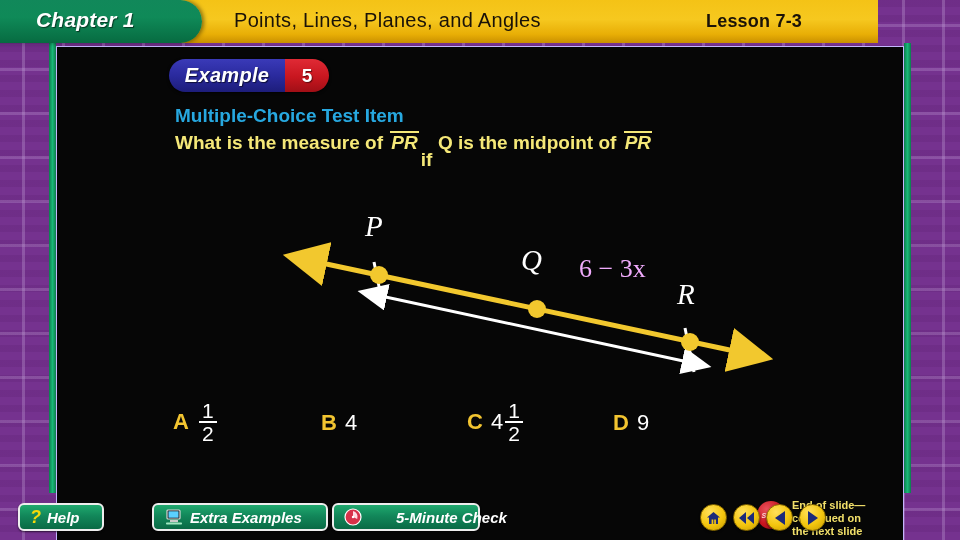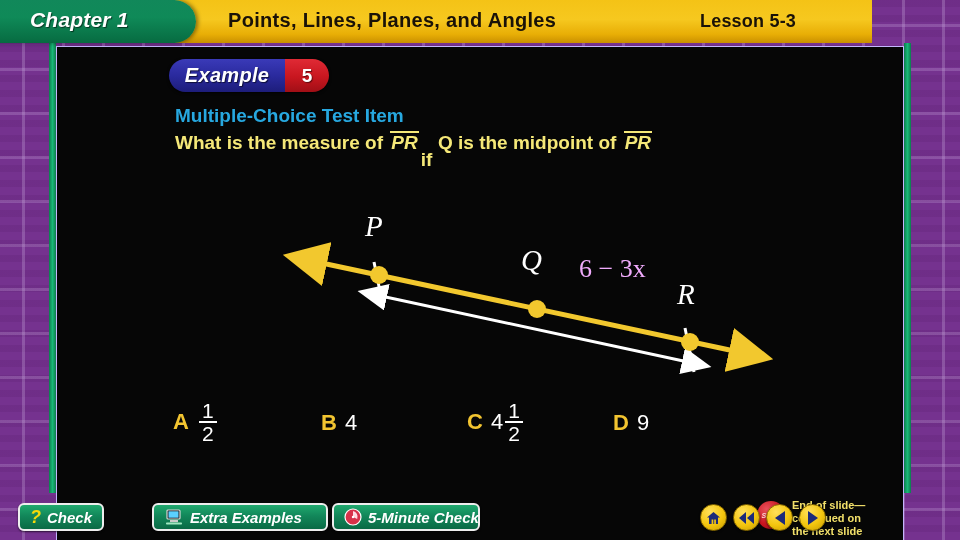--- a/index.html
+++ b/index.html
@@ -47,21 +47,21 @@
         rgba(90,30,110,0.22) 0px,
         rgba(90,30,110,0.22) 7px,
         rgba(255,255,255,0.0) 7px,
         rgba(255,255,255,0.0) 15px);
   }
   #plaid-left  { left: 0;  width: 100%; }
 
   
   #header {
     position: absolute;
-    left: 0; top: 0;
+    left: 6px; top: 0;
     width: 872px;
     height: 43px;
     background: linear-gradient(to bottom, #f4c316 0%, #f6c81f 45%, #e8ae06 80%, #c98f00 100%);
     z-index: 6;
   }
   #chapter-tab {
     position: absolute;
     left: -14px; top: 0;
     width: 210px;
     height: 43px;
@@ -78,21 +78,21 @@
     font-style: italic;
     color: #ffffff;
     letter-spacing: 0.2px;
     text-shadow: 1px 1px 1px rgba(0,0,0,0.55);
     white-space: nowrap;
   }
   #banner-title {
     position: absolute;
     left: 228px; top: 9px;
     font-size: 20px;
-    font-weight: bold;
+    font-weight: normal;
     color: #1a1208;
     letter-spacing: 0.3px;
     white-space: nowrap;
   }
   #lesson-label {
     position: absolute;
     left: 700px; top: 11px;
     font-size: 18px;
     font-weight: bold;
     color: #1a1208;
@@ -309,21 +309,21 @@
     box-shadow: 0 1px 2px rgba(0,0,0,0.6);
   }
   .gbtn .bicon {
     margin-right: 6px;
     display: flex;
     align-items: center;
     flex: 0 0 auto;
   }
   #btn-help     { left: 18px;  width: 86px; }
   #btn-extra    { left: 112px; width: 176px; margin-left: 40px; }
-  #btn-fivemin  { left: 332px; width: 148px; }
+  #btn-fivemin  { left: 332px; width: 148px; gap: 28px; }
 
   .qmark {
     color: #f5d90a;
     font-size: 18px;
     font-weight: bold;
     font-style: italic;
   }
 
   .navbtn {
     position: absolute;
@@ -358,21 +358,21 @@
   <div class="plaid" id="plaid-left"></div>
 
   <div class="green-stripe" id="stripe-left"></div>
   <div class="green-stripe" id="stripe-right"></div>
 
   <div id="header">
     <div id="chapter-tab">
       <div id="chapter-label">Chapter 1</div>
     </div>
     <div id="banner-title">Points, Lines, Planes, and Angles</div>
-    <div id="lesson-label">Lesson 5-3</div>
+    <div id="lesson-label">Lesson 7-3</div>
   </div>
 
   <div id="stage">
 
     <div id="example-pill">
       <div id="example-word">Example</div>
       <div id="example-number">5</div>
     </div>
 
     <div id="prompt-heading">Multiple-Choice Test Item</div>
@@ -458,21 +458,21 @@
 continued on
 the next slide</div>
     </div>
 
   </div>
 
   <div id="toolbar">
 
     <div class="gbtn" id="btn-help">
       <span class="bicon qmark">?</span>
-      <span>Check</span>
+      <span>Help</span>
     </div>
 
     <div class="gbtn" id="btn-extra">
       <span class="bicon">
         <svg width="20" height="18" viewBox="0 0 20 18">
           <rect x="3" y="2" width="13" height="9" rx="1" fill="#1a1a1a" stroke="#d8d8d8" stroke-width="1.2"></rect>
           <rect x="4.5" y="3.3" width="10" height="6.4" fill="#5ad0ff"></rect>
           <rect x="6" y="12" width="8" height="2.2" fill="#cccccc"></rect>
           <rect x="2" y="14.5" width="16" height="2" rx="0.8" fill="#9fe8c0"></rect>
         </svg>

